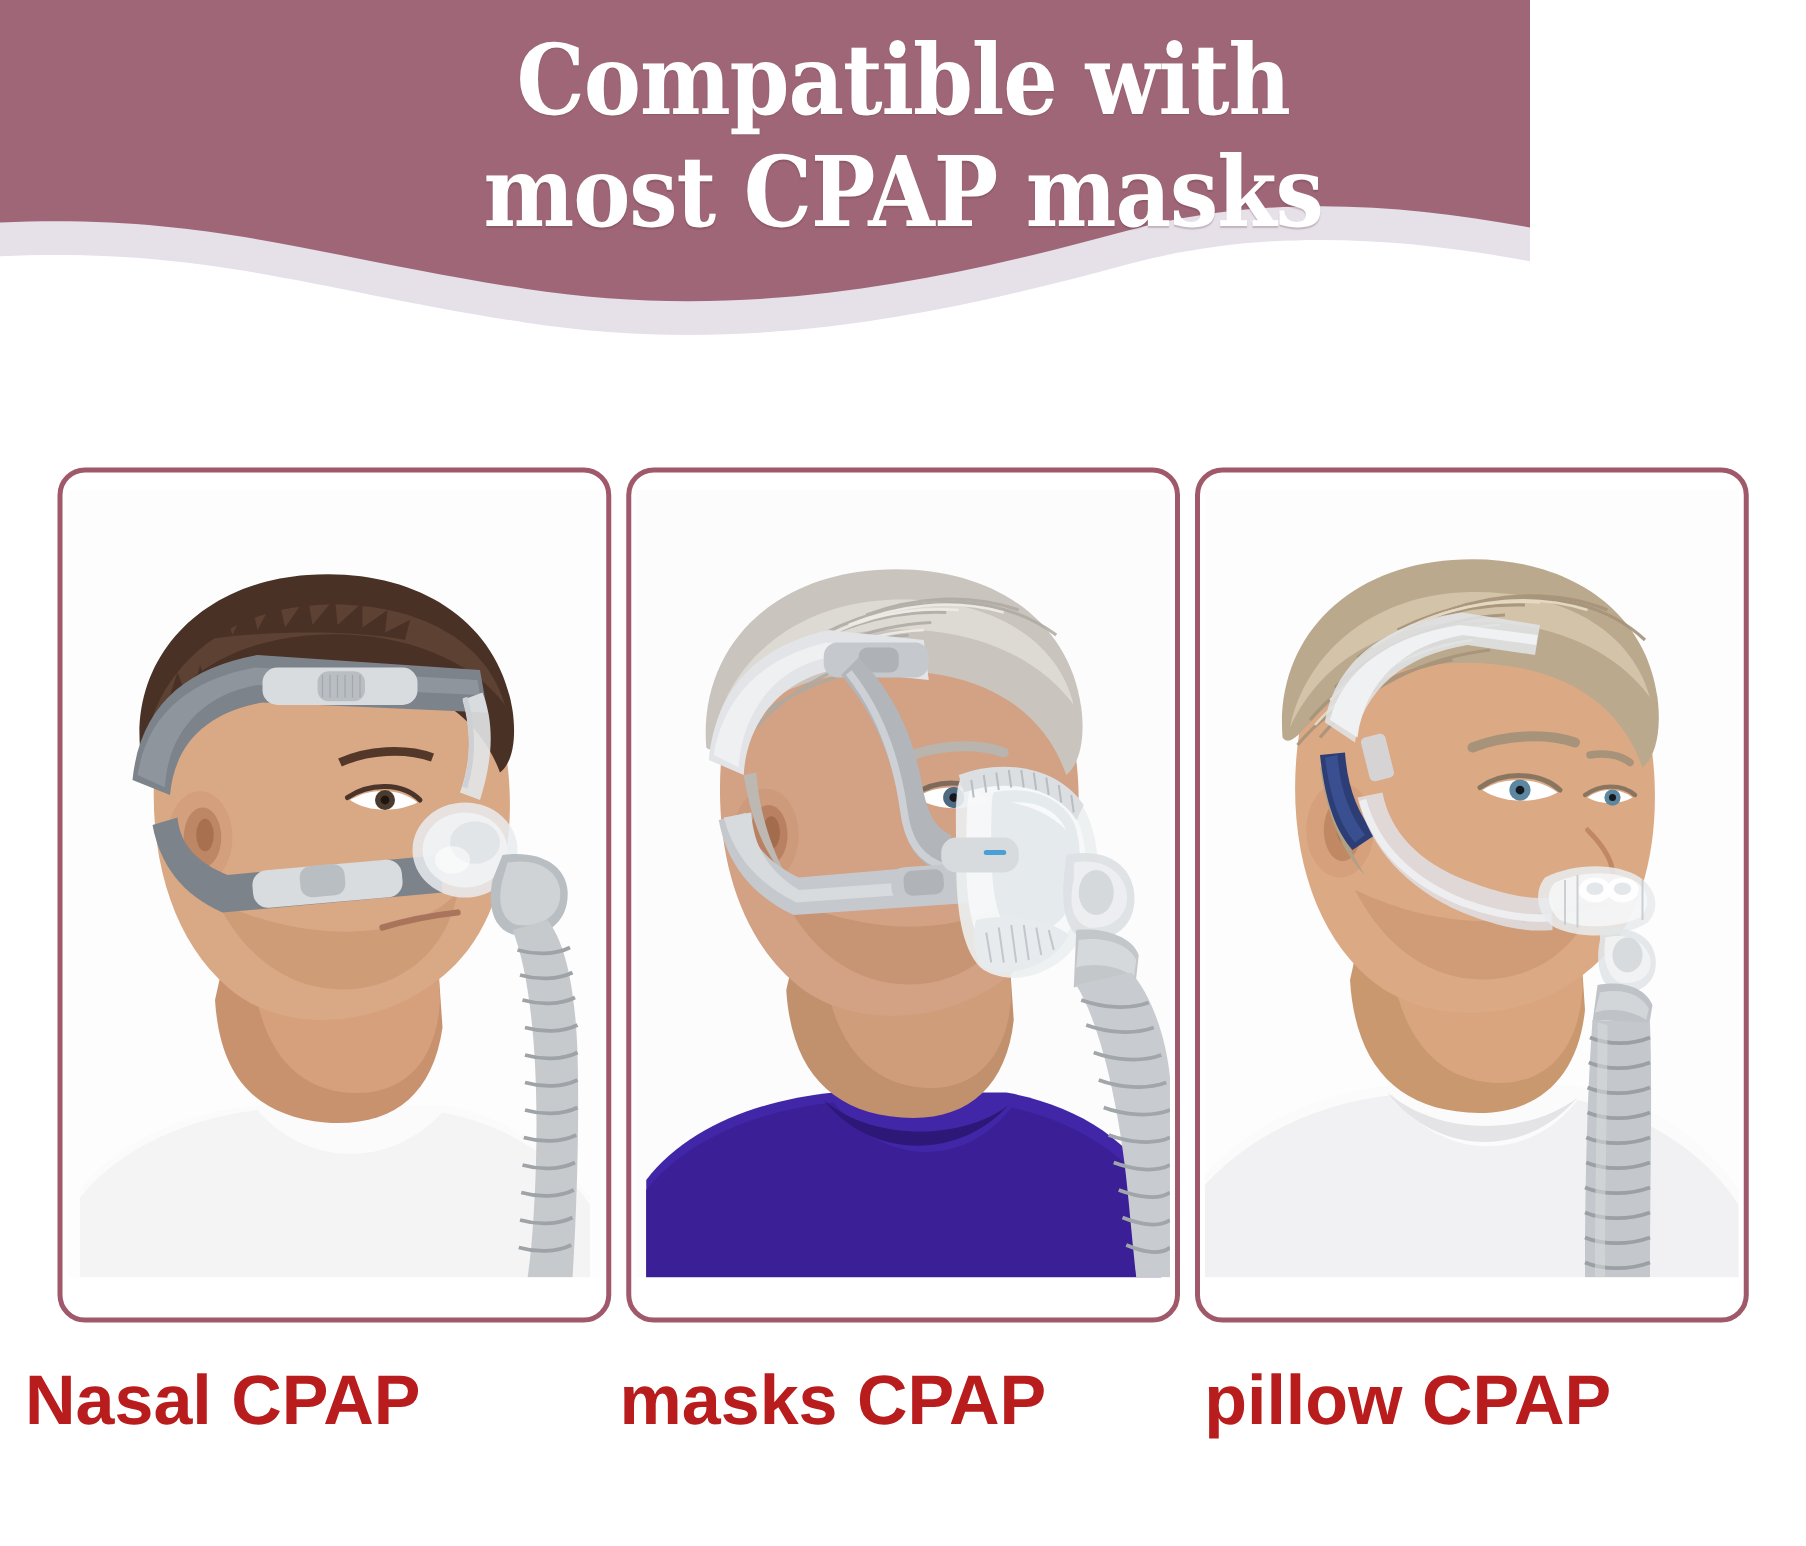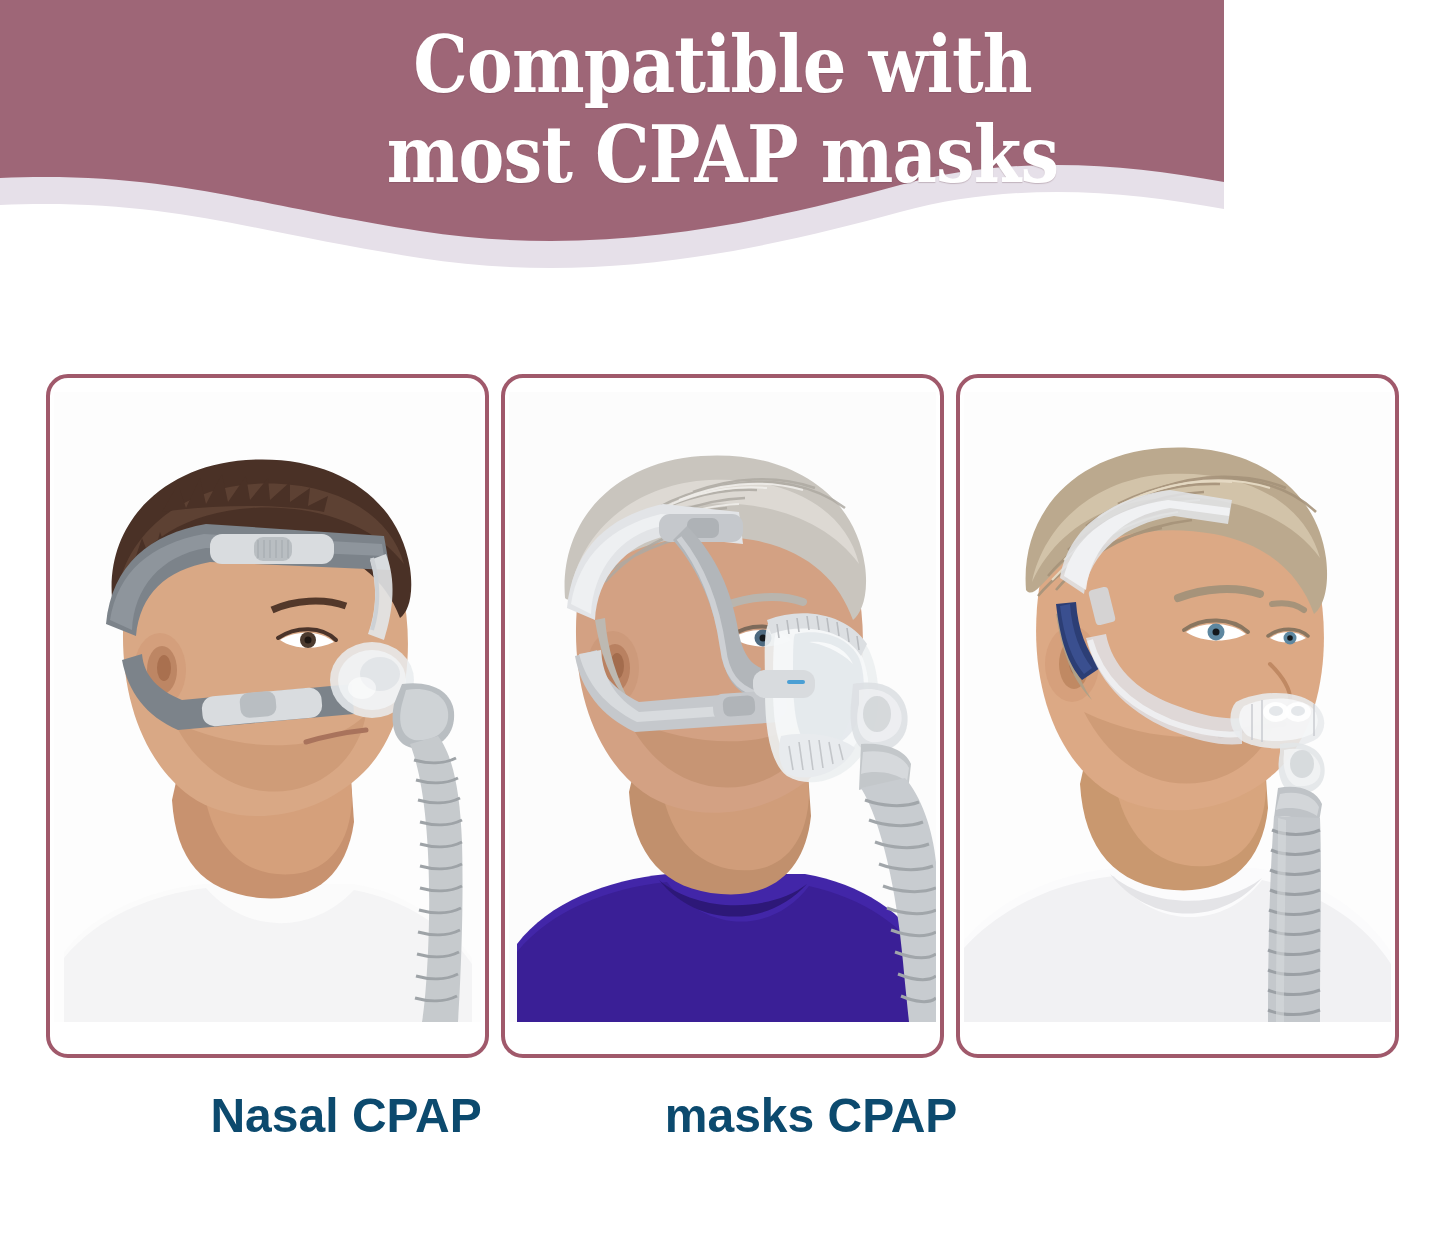--- a/index.html
+++ b/index.html
@@ -74,26 +74,26 @@
   #labels-row {
     position: absolute;
     left: 0; top: 1084px;
     width: 1445px;
     height: 150px;
     display: flex;
     padding: 0 20px;
   }
   .card-label {
     flex: 1 1 0;
-    text-align: right;
+    text-align: left;
     font-family: "Liberation Sans", sans-serif;
     font-weight: bold;
-    font-size: 48px;
+    font-size: 56px;
     line-height: 1.16;
-    color: #0c4a6e;
+    color: #b91c1c;
     padding-top: 4px;
   }
   .card-label .lbl-line { display: block; white-space: pre; }
   #label-col-1 { padding-right: 14px; }
   #label-col-3 { padding-left: 6px; }
 </style>
 </head>
 <body>
 
 <div id="header-banner">
@@ -438,14 +438,15 @@
 </div>
 
 <div id="labels-row">
   <div class="card-label" id="label-col-1">
     <span class="lbl-line">Nasal CPAP</span>
   </div>
   <div class="card-label" id="label-col-2">
     <span class="lbl-line">masks CPAP</span>
   </div>
   <div class="card-label" id="label-col-3">
+    <span class="lbl-line">pillow CPAP</span>
   </div>
 </div>
 
 </body></html>

